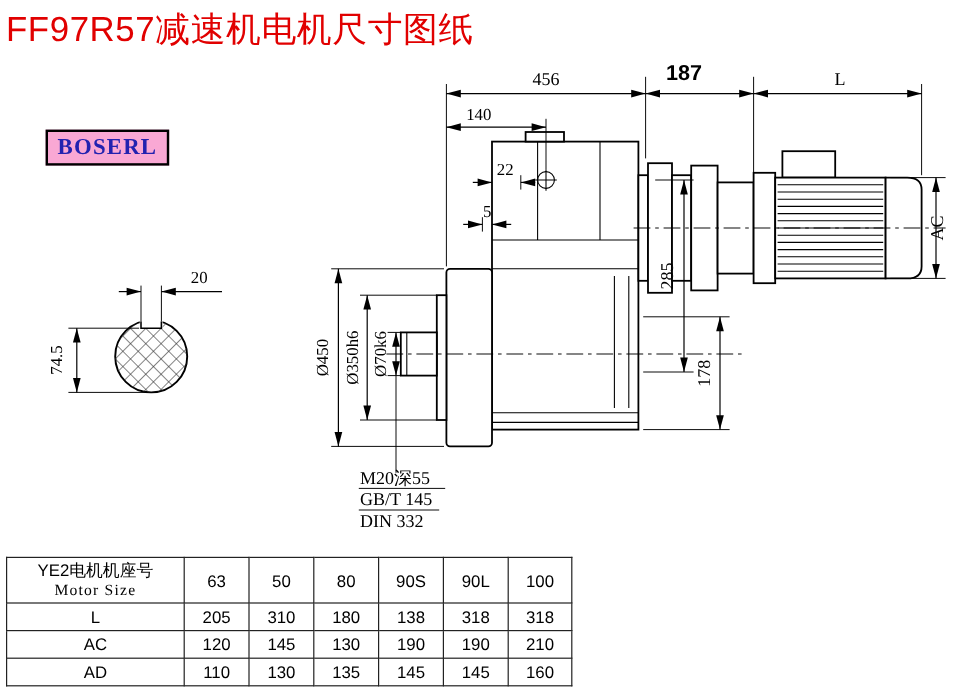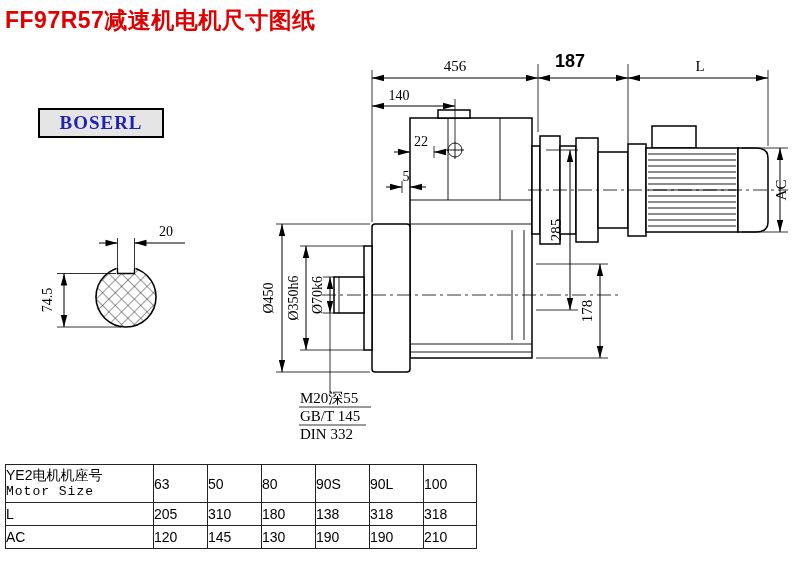--- a/index.html
+++ b/index.html
@@ -1,34 +1,34 @@
 <!DOCTYPE html>
 <html><head>
 <meta charset="utf-8">
 <style>
   *{box-sizing:border-box;margin:0;padding:0}
   html,body{width:800px;height:574px}
   body{position:relative;background:#ffffff;font-family:"Liberation Sans",sans-serif;overflow:hidden;color:#000}
-  .title{position:absolute;left:5px;top:5px;font-size:23px;font-weight:bold;color:#e10000;letter-spacing:.5px;z-index:3;white-space:nowrap}
-  .brand{position:absolute;left:38px;top:108px;width:126px;height:30px;border:2px solid #000;display:flex;align-items:center;justify-content:center;
-         color:#2222b0;font-weight:bold;font-size:19px;font-family:"Liberation Serif",serif;letter-spacing:1px;background:#e5e5e5;z-index:3}
+  .title{position:absolute;left:5px;top:5px;font-size:29px;font-weight:normal;color:#e10000;letter-spacing:.5px;z-index:3;white-space:nowrap}
+  .brand{position:absolute;left:38px;top:108px;width:103px;height:30px;border:2px solid #000;display:flex;align-items:center;justify-content:center;
+         color:#2222b0;font-weight:bold;font-size:19px;font-family:"Liberation Serif",serif;letter-spacing:1px;background:#f9a8d4;z-index:3}
   svg.draw{position:absolute;left:0;top:0;z-index:1}
   .outline{fill:#fff;stroke:#000;stroke-width:1.5}
   .thin{fill:none;stroke:#000;stroke-width:0.9}
   .ext{fill:none;stroke:#000;stroke-width:0.8}
   .dimln{stroke:#000;stroke-width:1;fill:none}
   .cl{fill:none;stroke:#000;stroke-width:0.8;stroke-dasharray:14 4 3 4}
   text{fill:#000}
   .dt{font-family:"Liberation Serif",serif;font-size:15px}
   .dts{font-family:"Liberation Serif",serif;font-size:14px}
   .dtb{font-family:"Liberation Sans",sans-serif;font-size:18px;font-weight:bold}
-  table.spec{position:absolute;left:5px;top:464px;width:471px;border-collapse:collapse;table-layout:fixed;text-align:left;font-size:14px;z-index:3;background:#fff}
+  table.spec{position:absolute;left:5px;top:464px;width:471px;border-collapse:collapse;table-layout:fixed;text-align:center;font-size:14px;z-index:3;background:#fff}
   table.spec td{border:1px solid #222;height:23px;padding:0}
   table.spec td.hcell{height:38px;line-height:1.3}
-  .men{letter-spacing:1px;font-size:13px;font-family:Liberation Mono, monospace}
+  .men{letter-spacing:1px;font-size:13px;font-family:Liberation Serif, serif}
 </style>
 </head>
 <body>
 
 <div class="title">FF97R57减速机电机尺寸图纸</div>
 <div class="brand">BOSERL</div>
 
 <svg class="draw" width="800" height="460" viewBox="0 0 800 460" xmlns="http://www.w3.org/2000/svg">
   <defs>
     <marker id="aE" markerUnits="userSpaceOnUse" markerWidth="13" markerHeight="8" viewBox="0 0 13 8" refX="12.5" refY="4" orient="auto">
@@ -172,14 +172,23 @@
     </tr>
     <tr>
       <td>AC</td>
       <td>120</td>
       <td>145</td>
       <td>130</td>
       <td>190</td>
       <td>190</td>
       <td>210</td>
     </tr>
+    <tr>
+      <td>AD</td>
+      <td>110</td>
+      <td>130</td>
+      <td>135</td>
+      <td>145</td>
+      <td>145</td>
+      <td>160</td>
+    </tr>
   </tbody>
 </table>
 
 </body></html>

